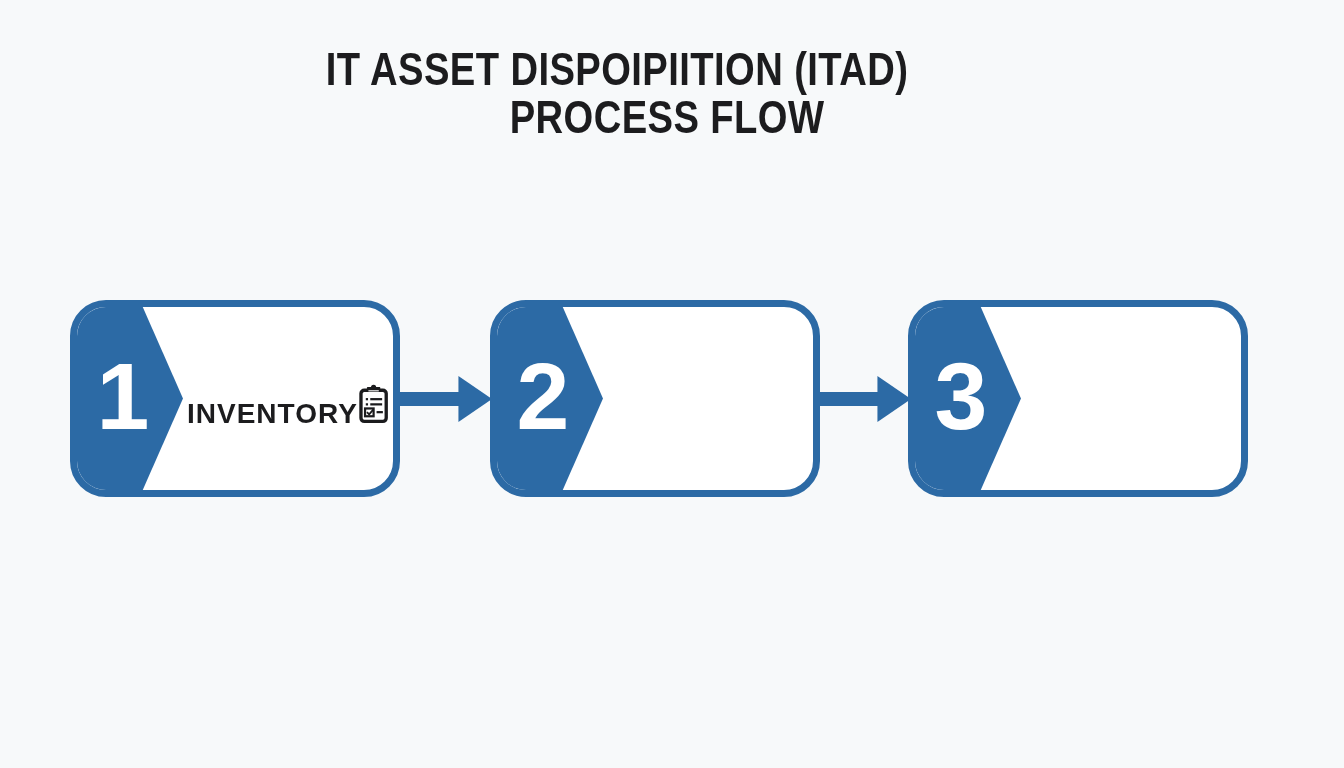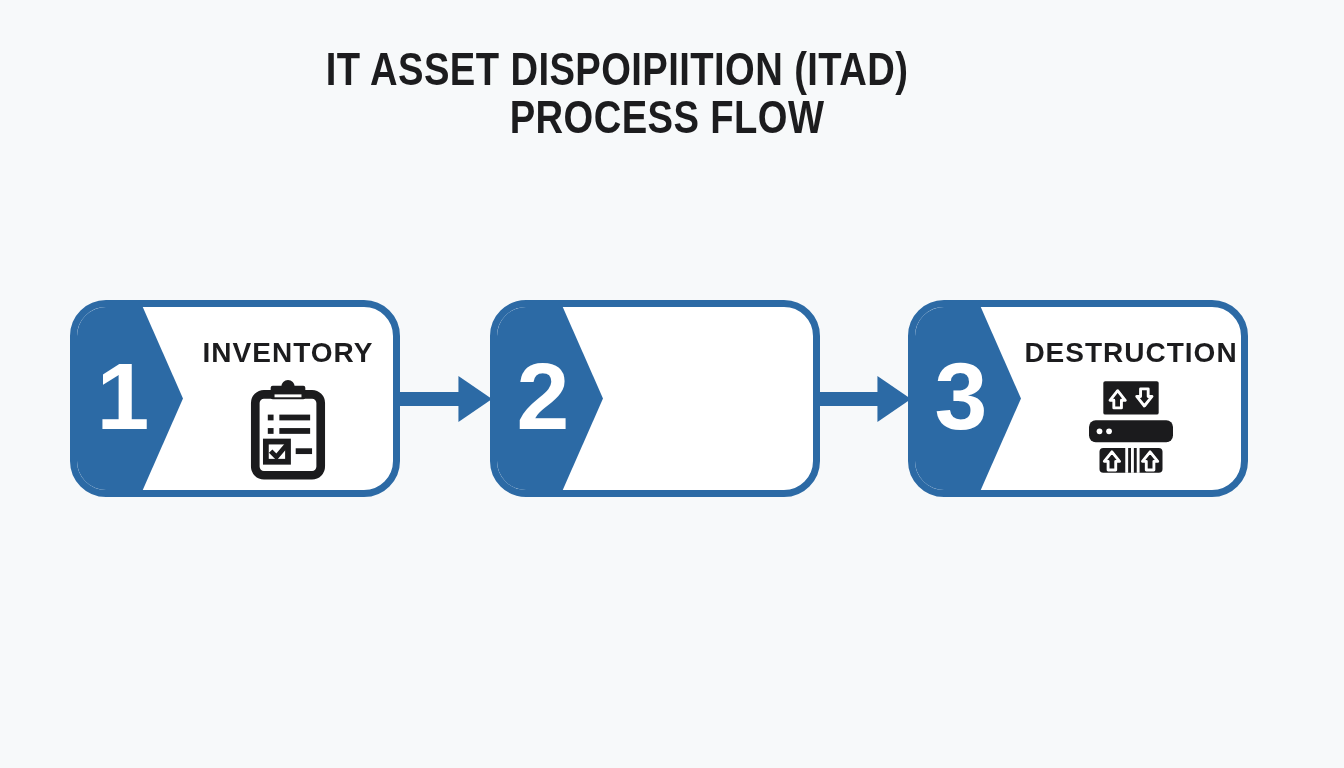--- a/index.html
+++ b/index.html
@@ -65,21 +65,21 @@
     font-size:95px;
     font-weight:bold;
     color:var(--number-white);
     line-height:1;
     padding-bottom:4px;
   }
   .content{
     position:absolute;
     left:110px;right:4px;top:0;bottom:0;
     display:flex;
-    flex-direction:column;
+    flex-direction:row;
     align-items:center;
   }
   .step-label{
     margin-top:30px;
     font-size:28px;
     font-weight:bold;
     letter-spacing:1px;
     color:var(--text-dark);
     white-space:nowrap;
   }
@@ -136,32 +136,15 @@
 
   <svg class="arrow a2" viewBox="0 0 100 48" preserveAspectRatio="none">
     <rect x="0" y="17" width="68" height="14"></rect>
     <polygon points="64,1 99,24 64,47"></polygon>
   </svg>
 
   <div class="card c3">
     <div class="chevron">
       <span class="num">3</span>
     </div>
-    <div class="content">
-      <div class="step-label">DESTRUCTION</div>
-      <svg class="icon icon-shredder" width="84" height="92" viewBox="0 0 88 96">
-        <rect x="15" y="0" width="58" height="35" rx="2" fill="currentColor"></rect>
-        <path d="M26 28 v-8 h-4 l8 -10 8 10 h-4 v8 z" fill="none" stroke="#fff" stroke-width="3" stroke-linejoin="round"></path>
-        <path d="M54 8 v8 h-4 l8 10 8 -10 h-4 v-8 z" fill="none" stroke="#fff" stroke-width="3" stroke-linejoin="round"></path>
-        <rect x="0" y="41" width="88" height="23" rx="7" fill="currentColor"></rect>
-        <circle cx="11" cy="52.5" r="3" fill="#fff"></circle>
-        <circle cx="21" cy="52.5" r="3" fill="#fff"></circle>
-        <rect x="11" y="70" width="66" height="26" rx="4" fill="currentColor"></rect>
-        <rect x="38" y="70" width="3" height="26" fill="#fff"></rect>
-        <rect x="44" y="70" width="3" height="26" fill="#fff"></rect>
-        <rect x="50" y="70" width="3" height="26" fill="#fff"></rect>
-        <path d="M20 93 v-9 h-4 l8 -10 8 10 h-4 v9 z" fill="none" stroke="#fff" stroke-width="3" stroke-linejoin="round"></path>
-        <path d="M60 93 v-9 h-4 l8 -10 8 10 h-4 v9 z" fill="none" stroke="#fff" stroke-width="3" stroke-linejoin="round"></path>
-      </svg>
-    </div>
   </div>
 
 </div>
 
 </body></html>

